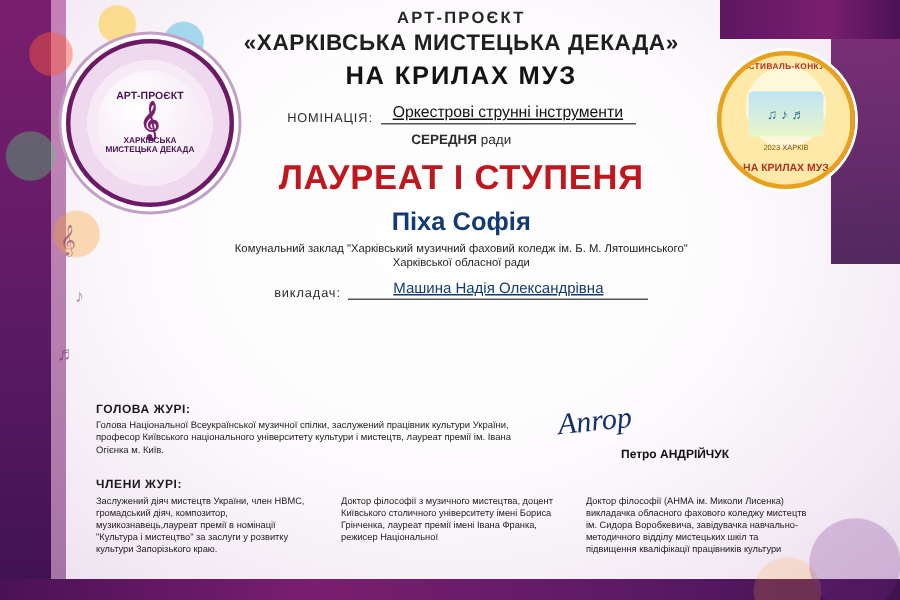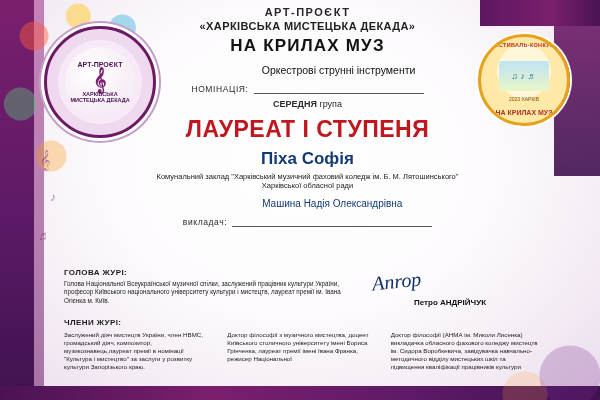--- a/index.html
+++ b/index.html
@@ -111,36 +111,37 @@
   }
   
   .content{
     position:absolute; left:150px; right:135px; top:6px;
     text-align:center; color:#2b2b2b;
   }
   .t-artproject{
     font-size:11px; font-weight:bold; letter-spacing:1.5px; color:#262626;
   }
   .t-decade{
-    font-size:11px; font-weight:bold; letter-spacing:.4px; color:#1f1f1f; margin-top:2px;
+    font-size:15px; font-weight:bold; letter-spacing:.4px; color:#1f1f1f; margin-top:2px;
   }
   .t-contest{
     font-size:12px; font-weight:bold; color:#1f1f1f; margin-top:7px;
   }
   .t-wings{
     font-size:17px; font-weight:bold; letter-spacing:1.2px; color:#131313; margin-top:4px;
   }
   .row-nom{
     display:flex; align-items:flex-end; justify-content:center; gap:5px;
     margin-top:8px;
   }
   .lbl{ font-size:8.5px; letter-spacing:.6px; color:#2b2b2b; }
   .val-underline{
-    font-size:10.5px; color:#111; border-bottom:1px solid #555; padding:0 4px 17px 4px;
+    font-size:10.5px; color:#111; border-bottom:1px solid #555; padding:0 4px 1px 4px;
     min-width:170px;
+    text-decoration:underline;
   }
   .t-group{ font-size:9px; margin-top:5px; color:#2b2b2b; }
   .t-group b{ font-weight:bold; }
   .laureate{
     font-size:23px; font-weight:bold; color:#c0161d;
     letter-spacing:.5px; margin-top:7px;
   }
   .winner{
     font-size:17px; font-weight:bold; color:#123a74; margin-top:6px;
   }
@@ -227,21 +228,21 @@
     <div class="t-decade">«ХАРКІВСЬКА МИСТЕЦЬКА ДЕКАДА»</div>
     <div class="t-wings">НА КРИЛАХ МУЗ</div>
 
     <div class="row-nom">
       <span class="lbl">НОМІНАЦІЯ:</span>
       <span class="val-underline">Оркестрові струнні інструменти</span>
     </div>
 
     <div class="t-group">
       <b>СЕРЕДНЯ</b>
-      <span>група</span>
+      <span>ради</span>
     </div>
 
     <div class="laureate">ЛАУРЕАТ І СТУПЕНЯ</div>
 
     <div class="winner">Піха Софія</div>
     <div class="org">Комунальний заклад "Харківський музичний фаховий коледж ім. Б. М. Лятошинського" Харківської обласної ради</div>
 
     <div class="row-teacher">
       <span class="lbl">викладач:</span>
       <span class="val-underline">Машина Надія Олександрівна</span>

